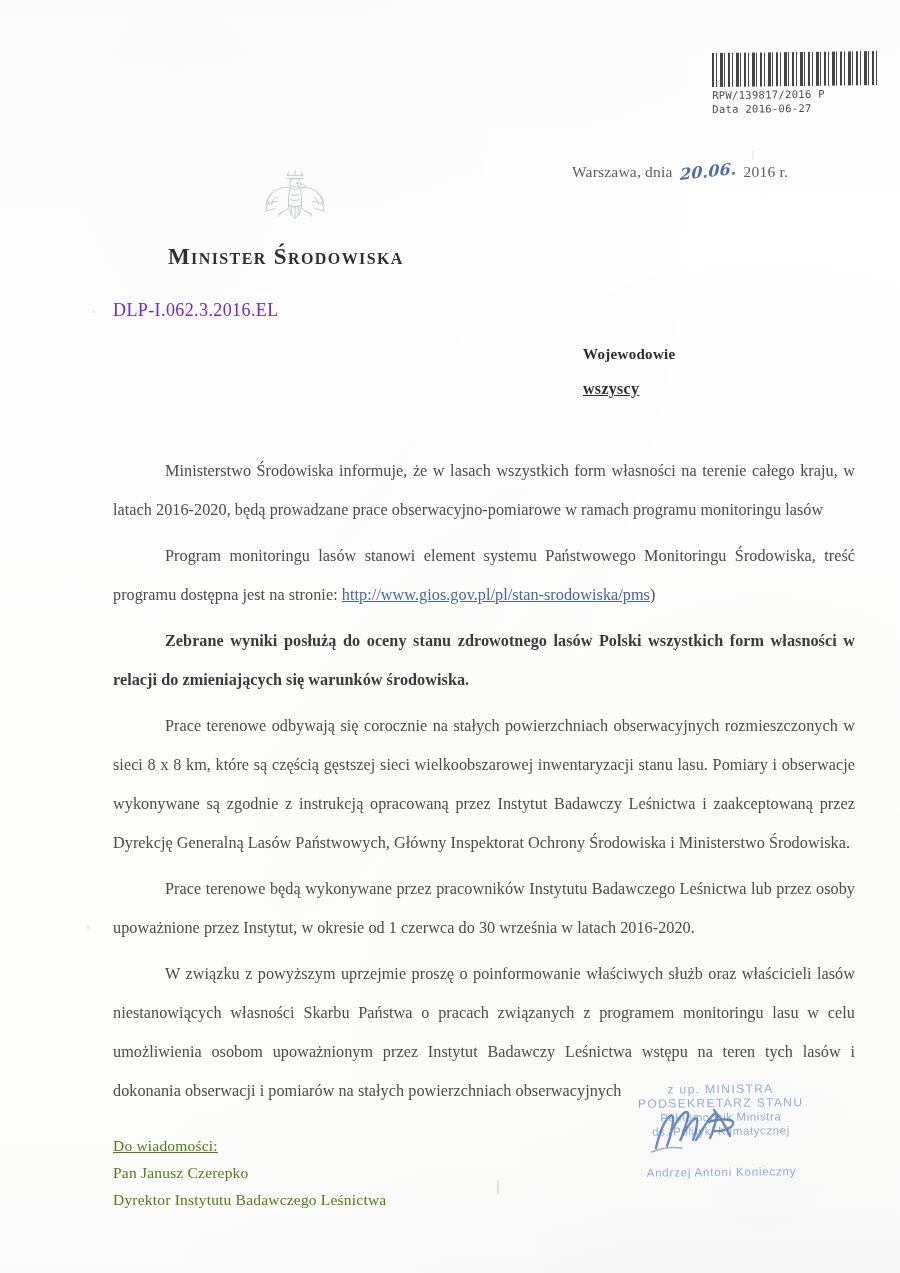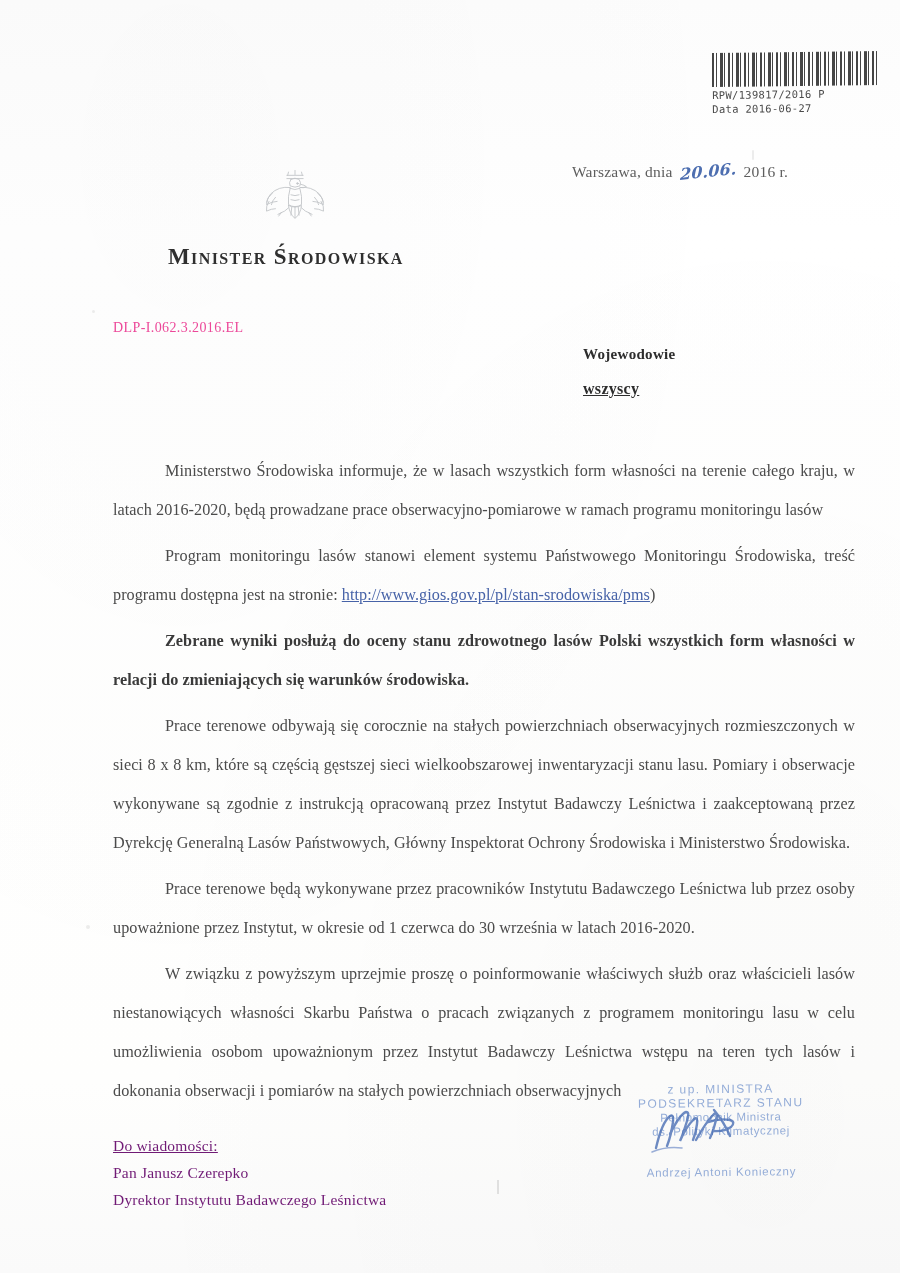--- a/index.html
+++ b/index.html
@@ -103,24 +103,24 @@
     font-weight: bold;
     font-variant: small-caps;
     letter-spacing: 1.4px;
     color: #2f2f2f;
     white-space: nowrap;
   }
 
   
   .ref-no {
     position: absolute;
-    top: 320px;
+    top: 300px;
     left: 113px;
-    font-size: 14px;
-    color: #ec4899;
+    font-size: 18px;
+    color: #6d28d9;
     letter-spacing: 0.4px;
   }
 
   
   .addressee {
     position: absolute;
     top: 346px;
     left: 583px;
   }
   .addressee-main {
@@ -212,21 +212,21 @@
   }
   .signature-mark svg { width: 100%; height: 100%; }
 
   
   .cc-block {
     position: absolute;
     top: 1132px;
     left: 113px;
     font-size: 15.5px;
     line-height: 27px;
-    color: #701a75;
+    color: #4d7c0f;
     letter-spacing: 0.2px;
   }
   .cc-title {
     text-decoration: underline;
   }
   .fold-mark {
     position: absolute;
     top: 1180px;
     left: 497px;
     width: 2px;

